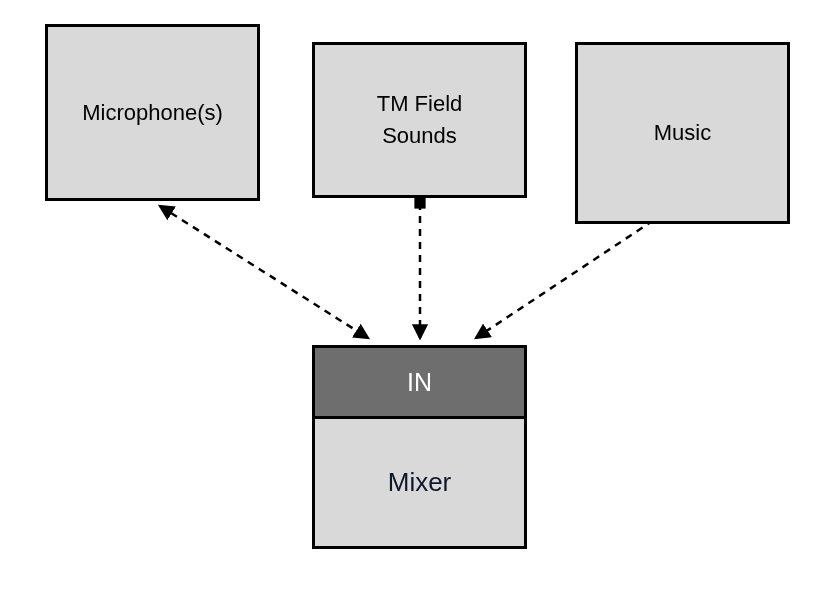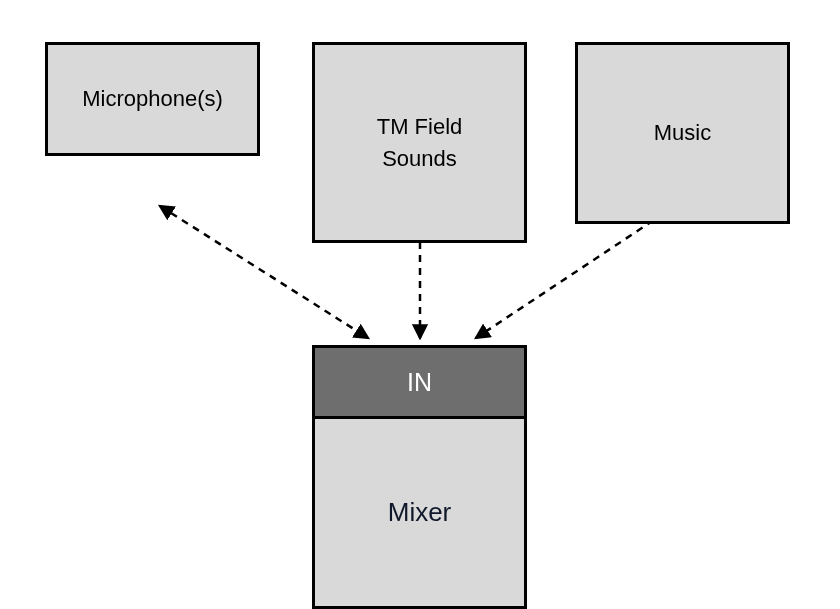--- a/index.html
+++ b/index.html
@@ -21,27 +21,27 @@
     border: 3px solid #000000;
     box-sizing: border-box;
     display: flex;
     align-items: center;
     justify-content: center;
     text-align: center;
     color: #000000;
     font-size: 22px;
     line-height: 1.45;
   }
-  .node-microphones { left: 45px;  top: 42px; width: 215px; height: 114px; }
-  .node-tmfield     { left: 312px; top: 42px; width: 215px; height: 201px; }
+  .node-microphones { left: 45px;  top: 24px; width: 215px; height: 177px; }
+  .node-tmfield     { left: 312px; top: 42px; width: 215px; height: 156px; }
   .node-music       { left: 575px; top: 42px; width: 215px; height: 182px; }
   .node-tmfield .label { display: inline-block; max-width: 120px; }
   .node-mixer {
     position: absolute;
-    left: 312px; top: 345px; width: 215px; height: 264px;
+    left: 312px; top: 345px; width: 215px; height: 204px;
     border: 3px solid #000000;
     box-sizing: border-box;
     background: #d9d9d9;
     display: flex;
     flex-direction: column;
   }
   .mixer-in {
     height: 68px;
     flex: 0 0 68px;
     background: #6e6e6e;

